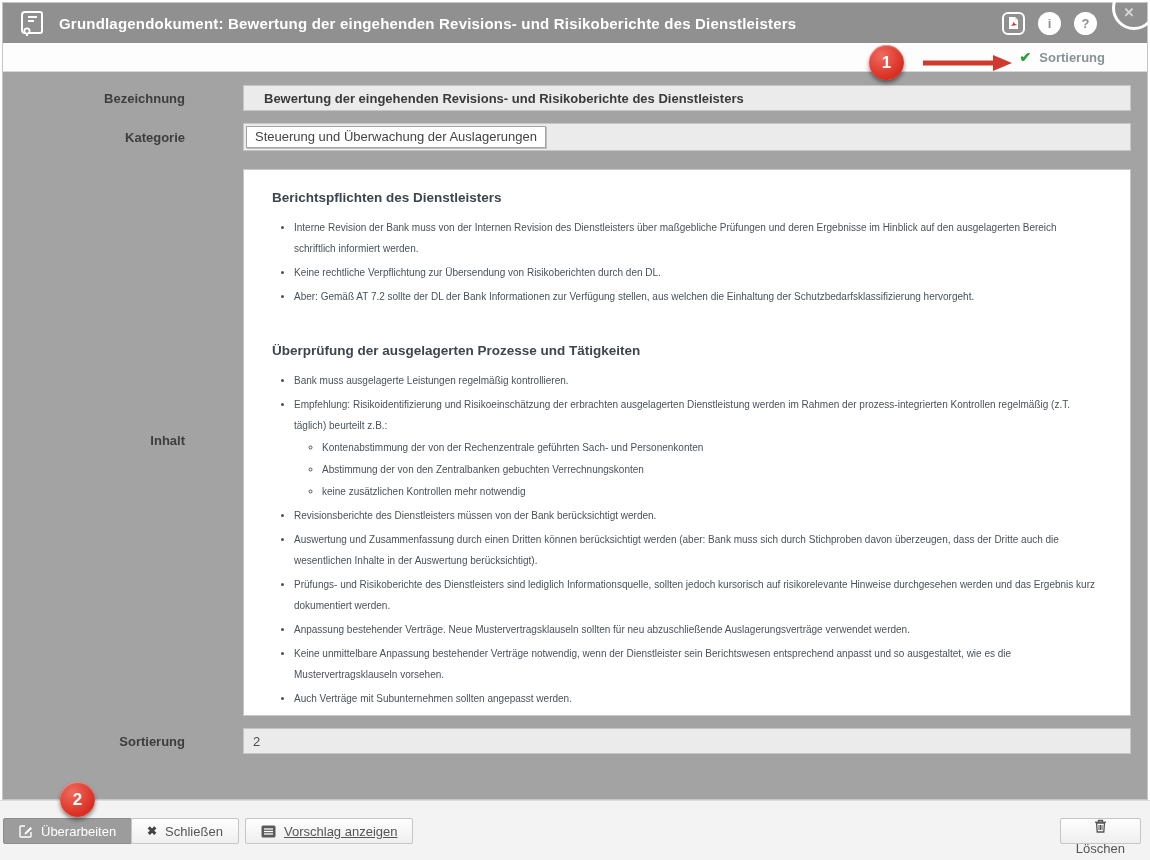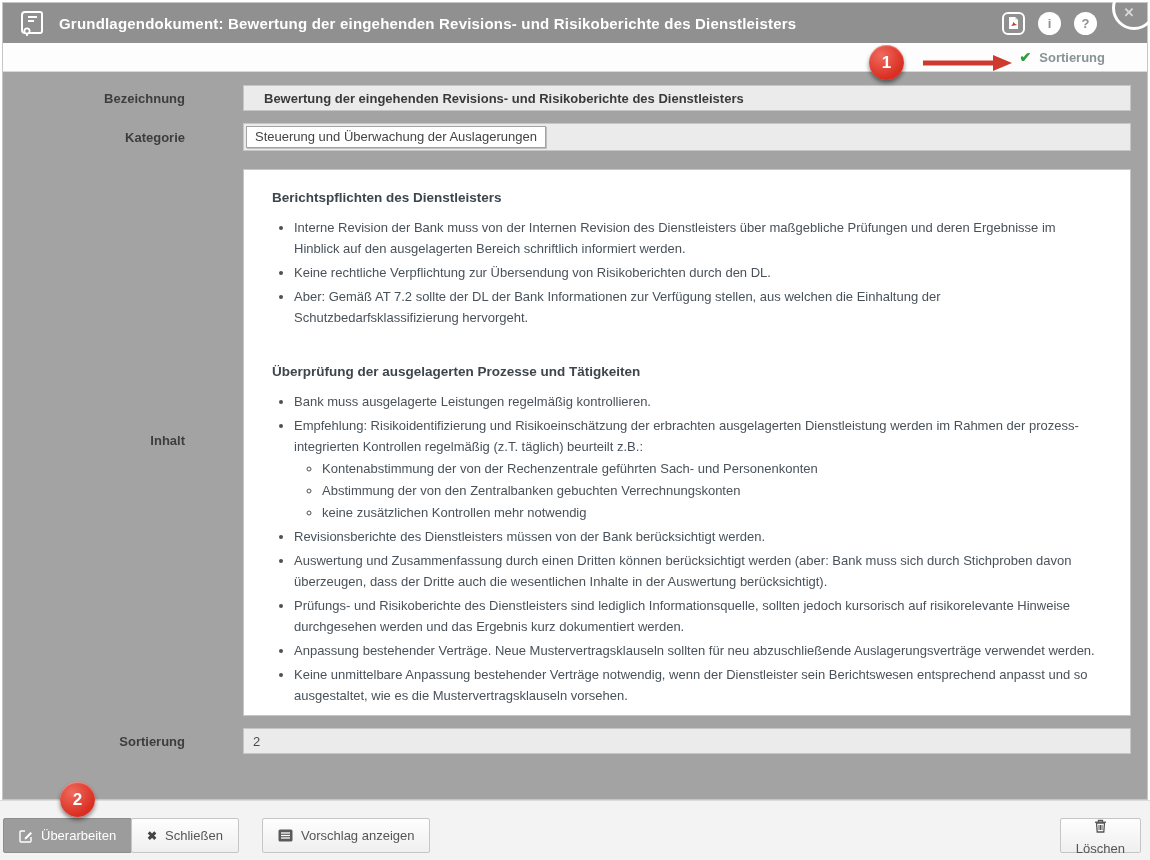--- a/index.html
+++ b/index.html
@@ -41,37 +41,37 @@
   .ffield.chipfield { height:28px; padding:2px; }
   .chip { background:#fff; border:1px solid #a3a3a3; box-shadow:1px 1px 0 rgba(0,0,0,.18);
           font-size:13px; color:#444; padding:2px 8px 3px 8px; white-space:nowrap; cursor:default; }
   .ffield.plain { font-size:13px; color:#4a4a4a; padding-left:9px; height:26px; }
 
   
   .content-box { flex:1; background:#fff; border:1px solid #c6c6c6; height:547px;
                  padding:20px 30px 10px 28px; overflow:hidden; margin-top:6px; }
   .c-heading { font-size:13.5px; font-weight:700; color:#3d464d; margin-bottom:12px; }
   .c-list { list-style:disc; padding-left:22px; margin-bottom:36px; }
-  .c-list li { font-size:13px; line-height:21px; color:#49525a; margin-bottom:3px; }
+  .c-list li { font-size:10px; line-height:21px; color:#49525a; margin-bottom:3px; }
   .c-sublist { list-style:circle; padding-left:28px; margin:1px 0 1px 0; }
   .c-sublist li { margin-bottom:1px; }
   .content-box > .c-list:last-child { margin-bottom:0; }
 
   .sort-row { margin-top:8px; }
 
   
   .footer { position:absolute; left:0; top:800px; width:1150px; height:60px; background:#f3f3f3;
             border-top:1px solid #dcdcdc; }
-  .btn { position:absolute; top:17px; height:35px; display:inline-flex; align-items:center; gap:8px;
+  .btn { position:absolute; top:17px; height:26px; display:inline-flex; align-items:center; gap:8px;
          font-size:13px; padding:0 15px; border:1px solid #c6c6c6; border-radius:2px;
          background:linear-gradient(#fefefe,#efefef); color:#555; cursor:pointer; }
   .btn .bi { display:flex; align-items:center; }
   .btn.dark { background:#9c9c9c; border-color:#8d8d8d; color:#fff; left:3px; }
   .btn.b-close { left:131px; }
-  .btn.b-suggest { left:262px; }
+  .btn.b-suggest { left:245px;text-decoration:underline; }
   .btn.b-delete { right:9px;flex-direction:column; }
   .xglyph { font-weight:700; font-size:12px; color:#444; }
 
   
   .badge { position:absolute; width:35px; height:35px; border-radius:50%;
            background:radial-gradient(circle at 35% 30%, #ef6a5e, #d92e21 70%);
            box-shadow:0 3px 4px rgba(0,0,0,.45), inset 0 1px 1px rgba(255,255,255,.4);
            color:#fff; font-weight:700; font-size:17px; display:flex; align-items:center; justify-content:center; }
   .badge1 { left:869px; top:45px; }
   .badge2 { left:60px; top:782px; z-index:5; }

